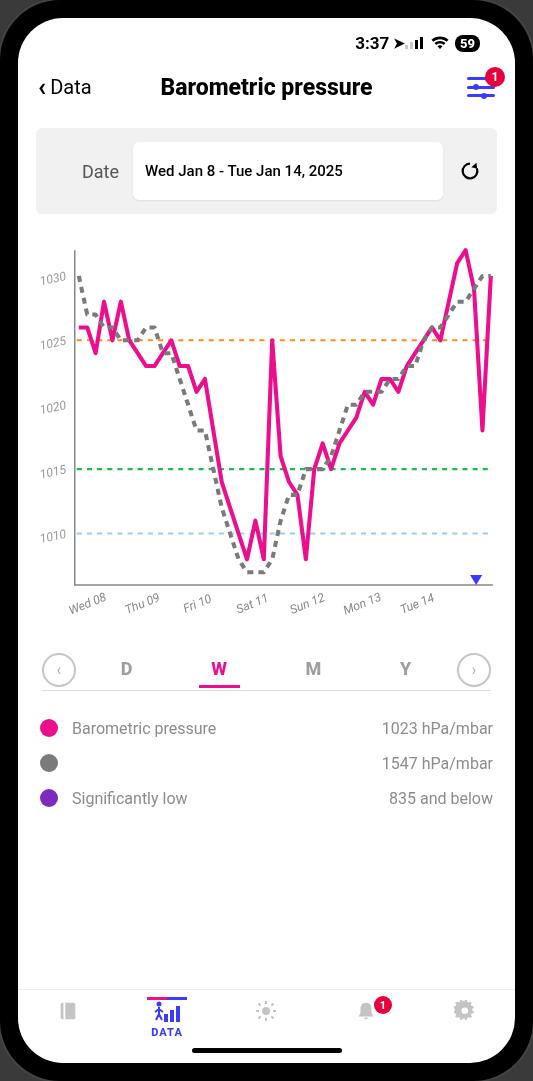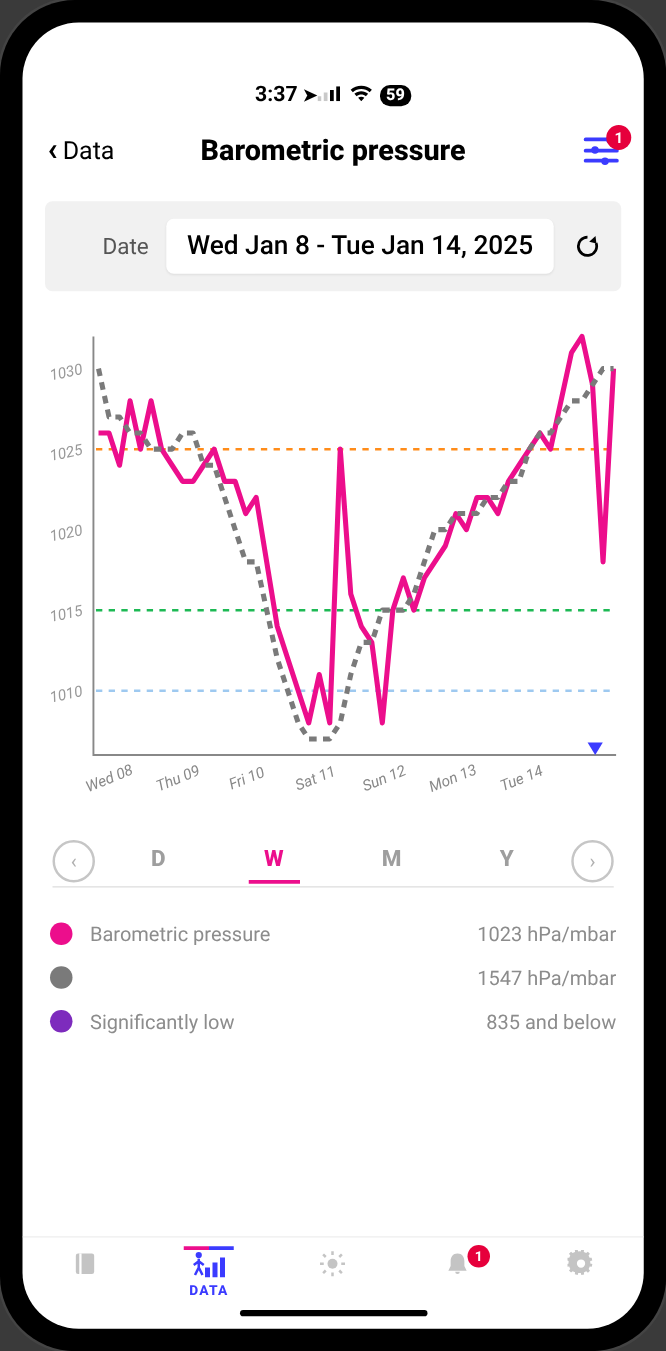--- a/index.html
+++ b/index.html
@@ -1,42 +1,42 @@
 <!DOCTYPE html>
 <html><head>
 <meta charset="utf-8">
 <style>
   * { box-sizing: border-box; margin: 0; padding: 0; font-family: -apple-system, BlinkMacSystemFont, "Segoe UI", Roboto, sans-serif; }
   body { background: #3a3a3a; display: flex; justify-content: center; align-items: center; min-height: 1081px; }
   .phone-frame { width: 533px; height: 1081px; background: #000; border-radius: 60px; padding: 18px; position: relative; box-shadow: 0 0 0 2px #444; }
   .screen { width: 100%; height: 100%; background: #fff; border-radius: 45px; overflow: hidden; display: flex; flex-direction: column; position: relative; }
 
   
-  .status-bar { height: 50px; display: flex; justify-content: center; align-items: center; padding: 0 35px; font-weight: 700; font-size: 17px; margin-top: 33px; }
+  .status-bar { height: 50px; display: flex; justify-content: flex-end; align-items: center; padding: 0 35px; font-weight: 700; font-size: 17px; }
   .status-left { display: flex; align-items: center; gap: 4px; }
   .status-right { display: flex; align-items: center; gap: 6px; }
   .loc-arrow { font-size: 14px; }
   .battery-box { background:#000; color:#fff; border-radius:8px; padding:1px 5px; font-size:13px; font-weight:800;}
 
   
   .header { display: flex; align-items: center; padding: 4px 20px 16px; position: relative; }
   .back { display: flex; align-items: center; gap: 2px; font-size: 20px; cursor: pointer; }
   .back .chev { font-size: 26px; font-weight: 700; margin-right:2px;}
   .title { position: absolute; left: 50%; transform: translateX(-50%); font-size: 23px; font-weight: 800; white-space: nowrap; }
   .header-right { margin-left: auto; position: relative; }
   .filter-icon { width: 28px; height: 20px; display:flex; flex-direction:column; justify-content:space-between;}
   .filter-line { height:3px; background:#3b3bff; border-radius:2px; position:relative;}
   .filter-line::after { content:""; position:absolute; width:6px; height:6px; background:#3b3bff; border-radius:50%; top:-1.5px;}
   .fl1::after{left:18px;} .fl2::after{left:6px;} .fl3::after{left:14px;}
   .badge { position:absolute; top:-10px; right:-10px; background:#e6003c; color:#fff; border-radius:50%; width:20px; height:20px; font-size:12px; display:flex; align-items:center; justify-content:center; font-weight:700;}
 
   
   .date-row { margin: 10px 18px; background:#f1f1f1; border-radius:6px; display:flex; align-items:center; padding:14px 14px; gap:14px;}
   .date-label { color:#555; font-size:18px; flex:0 0 auto;margin-left:32px; }
-  .date-box { background:#fff; border-radius:6px; padding:10px 12px; font-size:21px; font-weight:500; box-shadow:0 1px 2px rgba(0,0,0,.08); flex:1; text-align:center;}
+  .date-box { background:#fff; border-radius:6px; padding:20px 12px; font-size:15px; font-weight:500; box-shadow:0 1px 2px rgba(0,0,0,.08); flex:1; }
   .refresh { width:26px; height:26px; display:flex; align-items:center; justify-content:center; font-size:22px;}
 
   
   .chart-wrap { padding: 16px 14px 4px 6px; }
   svg.chart { width:100%; height:auto; display:block; }
   .ytick { font-size:12px; fill:#999; font-style:italic;}
   .xtick { font-size:12px; fill:#888; font-style:italic;}
   .axisline { stroke:#888; stroke-width:1.5; fill:none;}
   .pressure-line { stroke:#ec0e8c; stroke-width:4; fill:none; stroke-linejoin:round;}
   .forecast-line { stroke:#7a7a7a; stroke-width:4; fill:none; stroke-dasharray:6 5; stroke-linejoin:round;}

